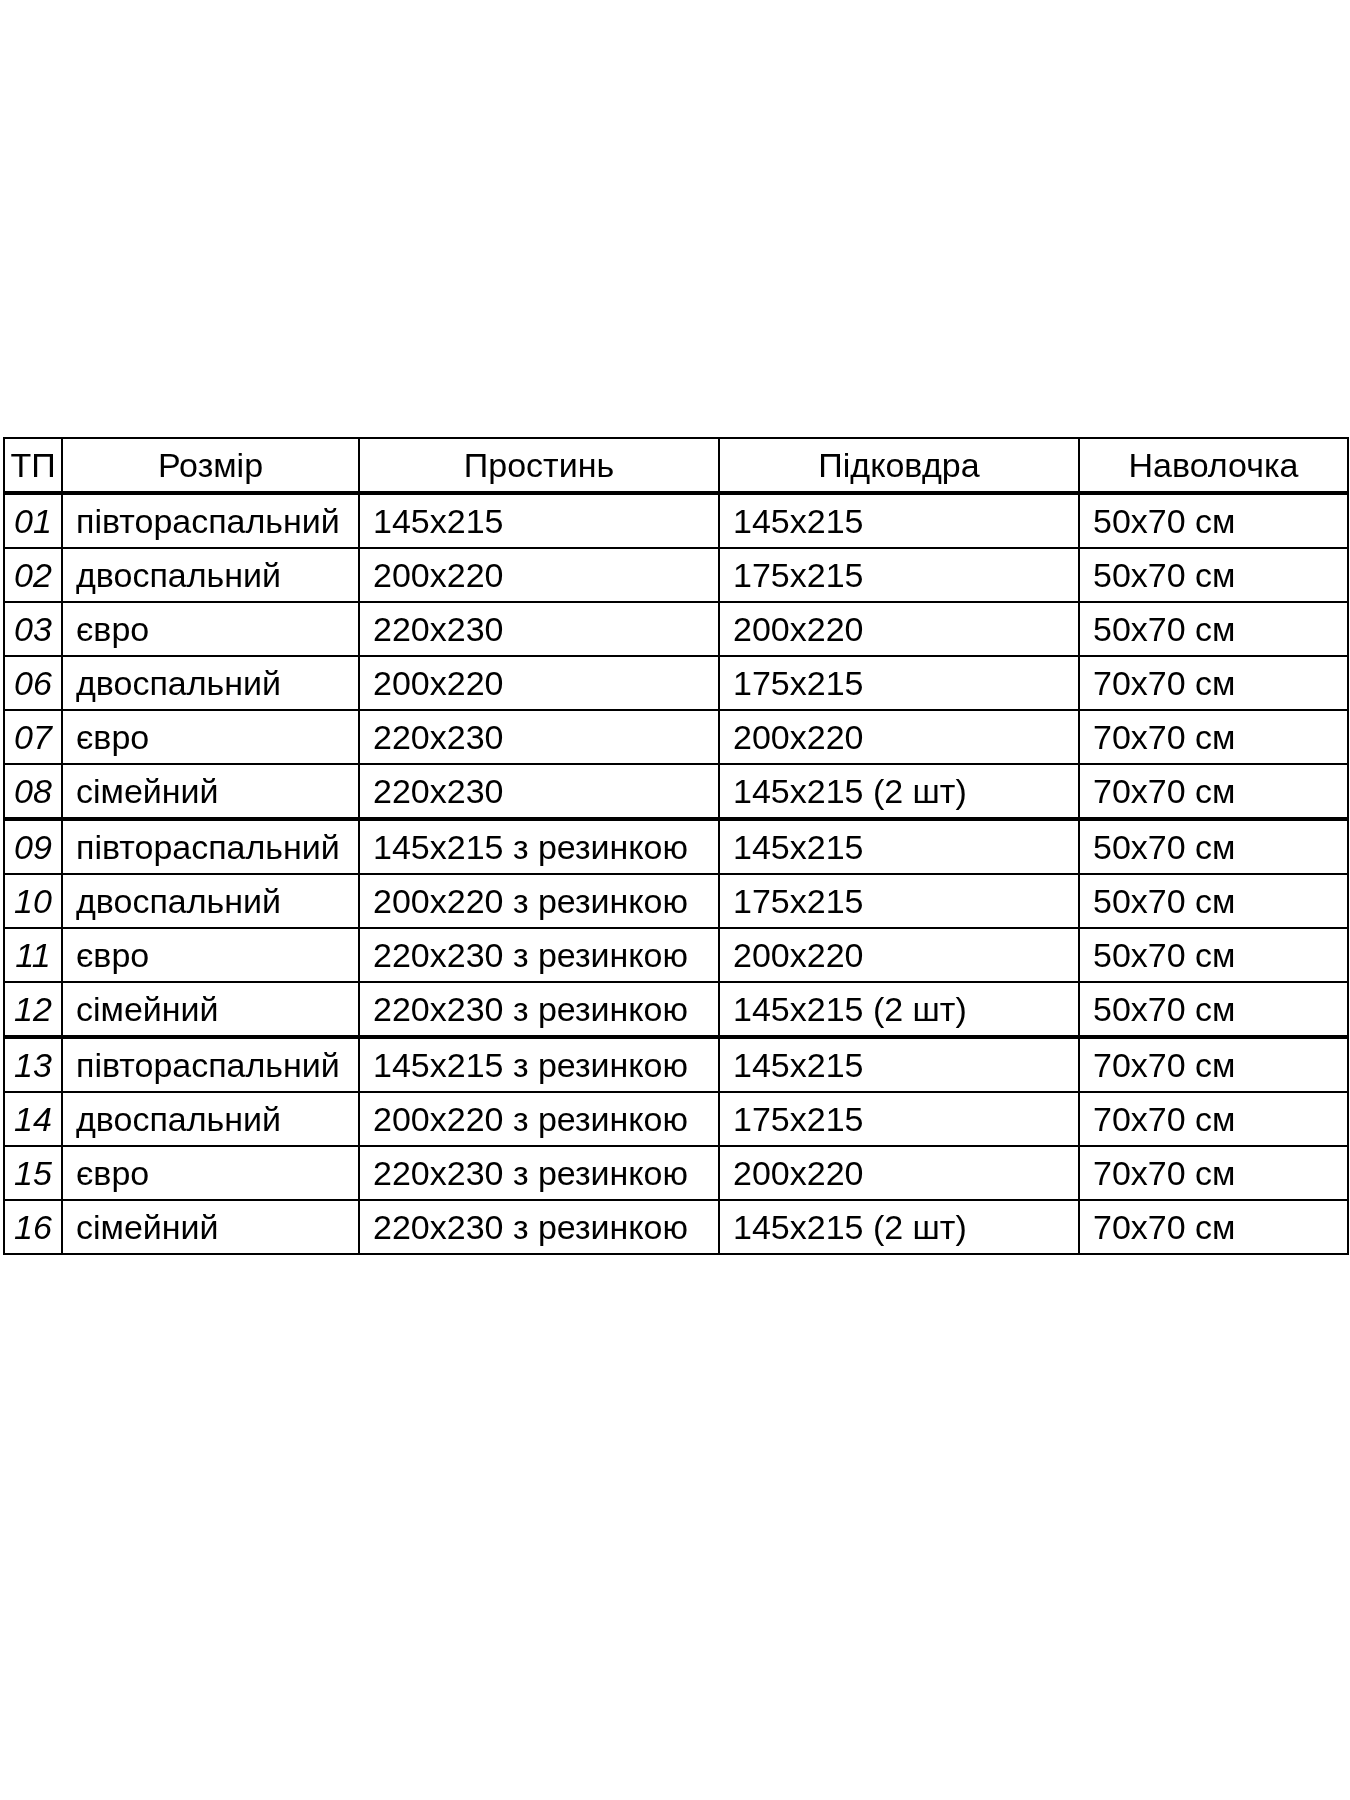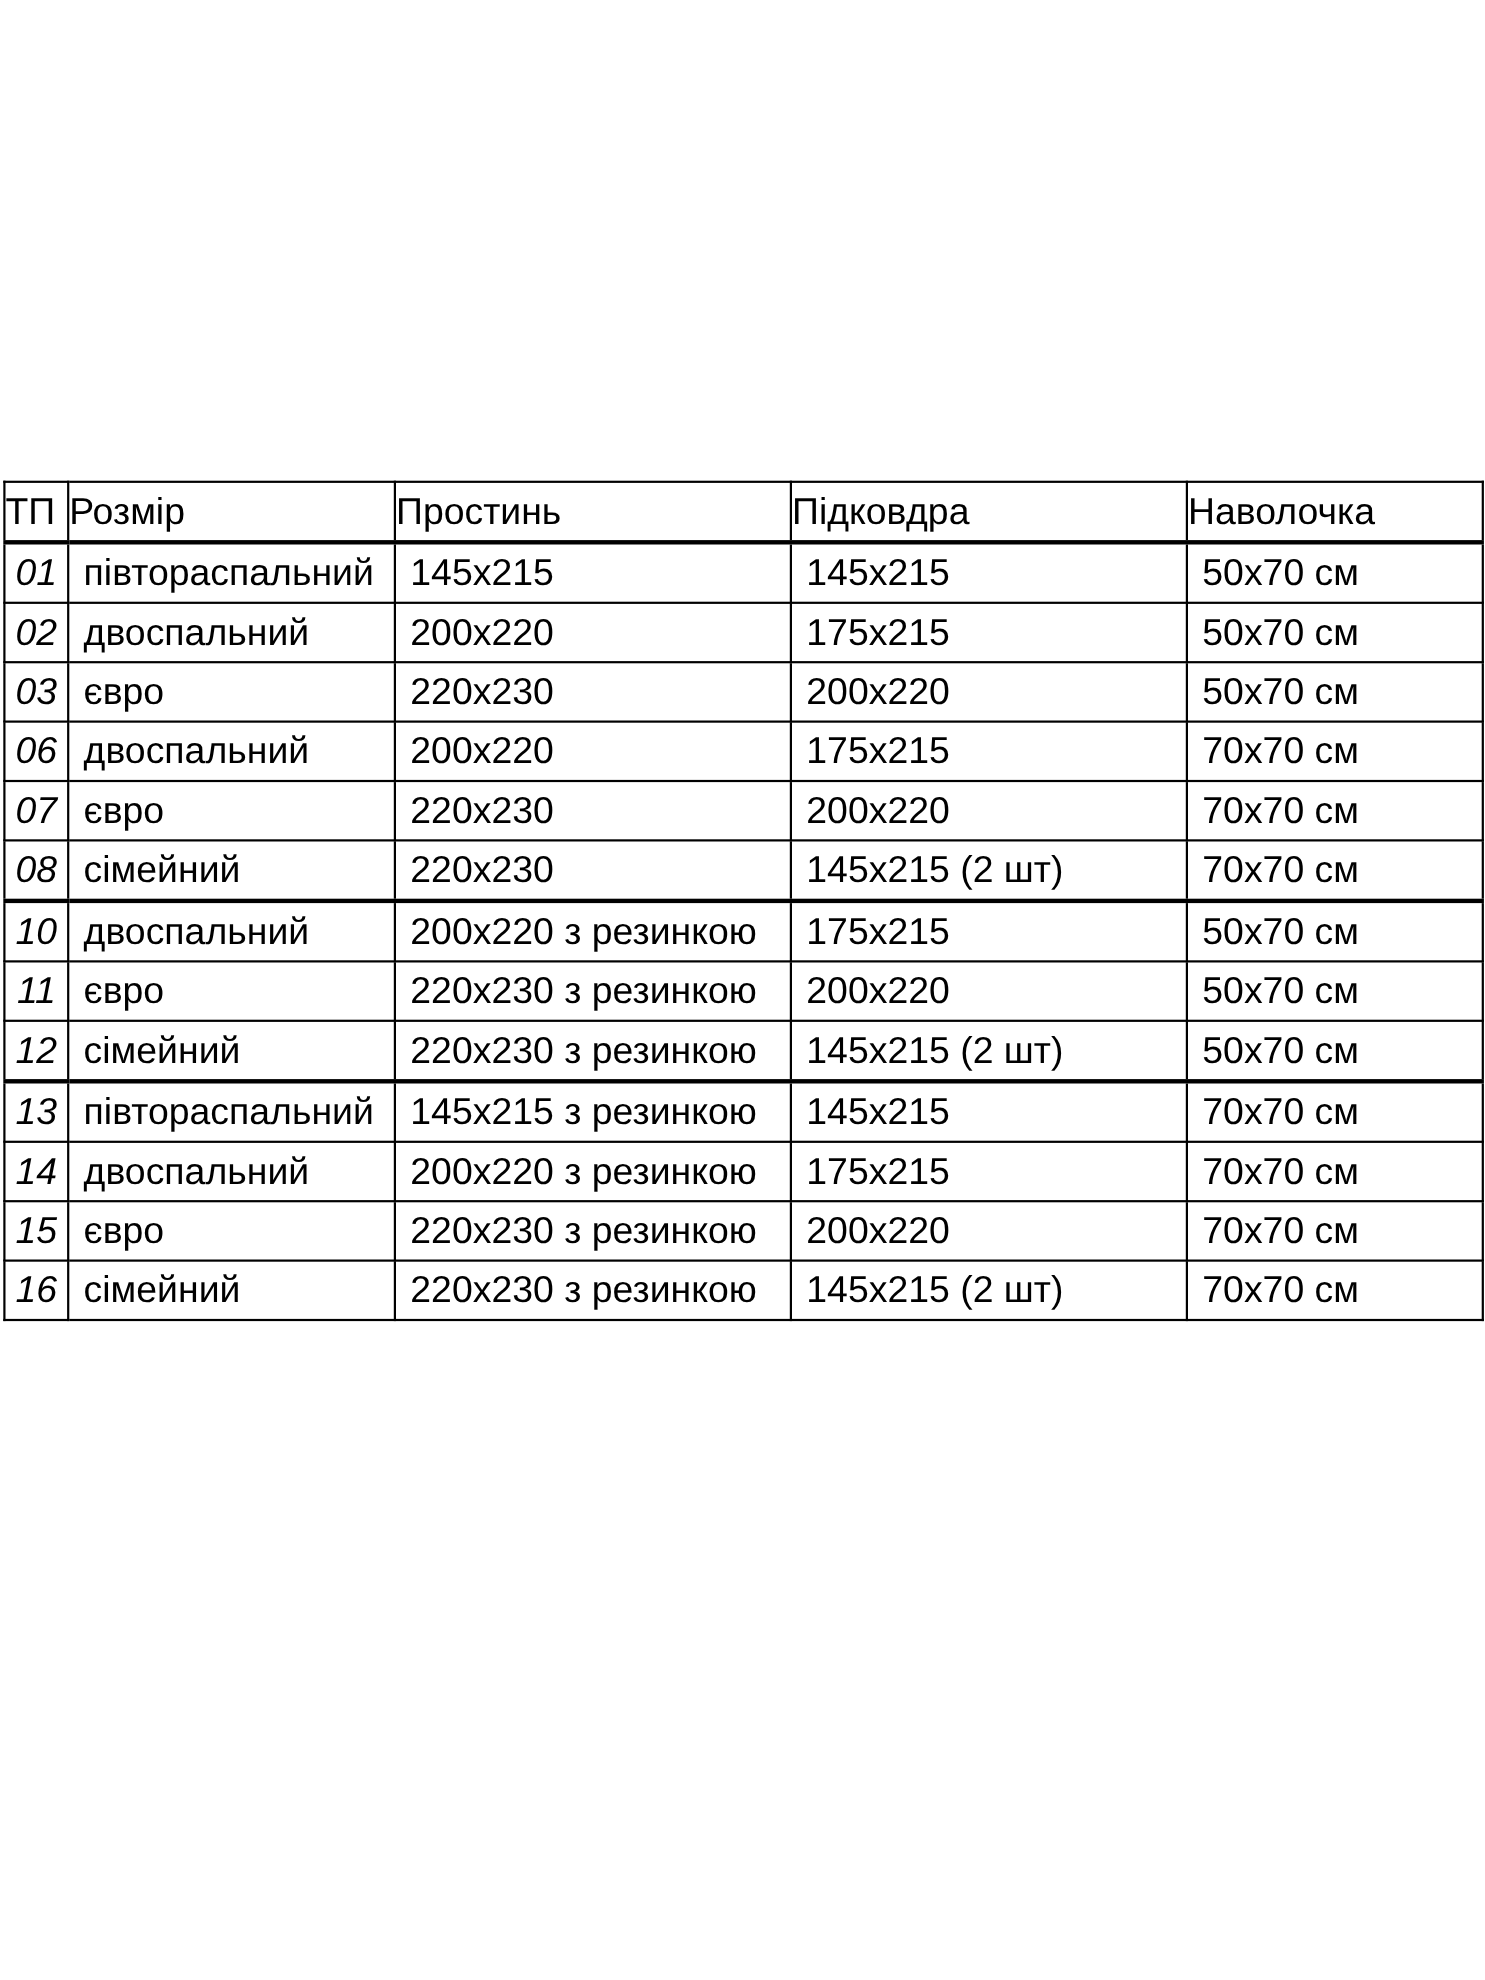--- a/index.html
+++ b/index.html
@@ -38,21 +38,21 @@
     height: 52px;
     padding: 0;
     font-size: 34px;
     font-weight: 400;
     line-height: 1;
     vertical-align: middle;
     white-space: pre;
     overflow: hidden;
   }
   .size-table thead th {
-    text-align: left;
+    text-align: center;
     border-bottom-width: 4px;
   }
   .size-table td {
     text-align: left;
     padding-left: 13px;
   }
   .size-table td.col-tp {
     text-align: center;
     padding-left: 0;
     font-style: italic;
@@ -119,20 +119,27 @@
         <td>70x70 см</td>
       </tr>
       <tr class="group-end">
         <td class="col-tp">08</td>
         <td>сімейний</td>
         <td>220x230</td>
         <td>145x215 (2 шт)</td>
         <td>70x70 см</td>
       </tr>
       <tr>
+        <td class="col-tp">09</td>
+        <td>півтораспальний</td>
+        <td>145x215 з резинкою</td>
+        <td>145x215</td>
+        <td>50x70 см</td>
+      </tr>
+      <tr>
         <td class="col-tp">10</td>
         <td>двоспальний</td>
         <td>200x220 з резинкою</td>
         <td>175x215</td>
         <td>50x70 см</td>
       </tr>
       <tr>
         <td class="col-tp">11</td>
         <td>євро</td>
         <td>220x230 з резинкою</td>

